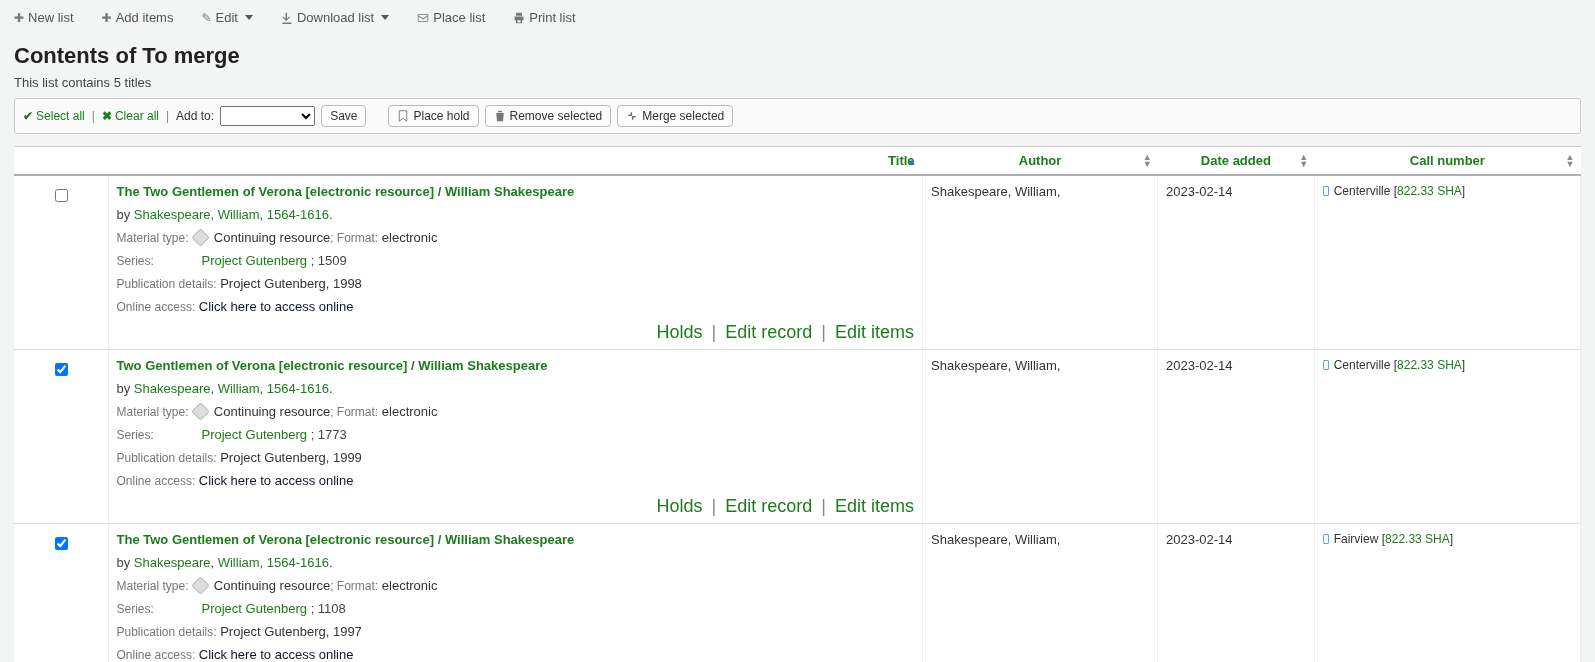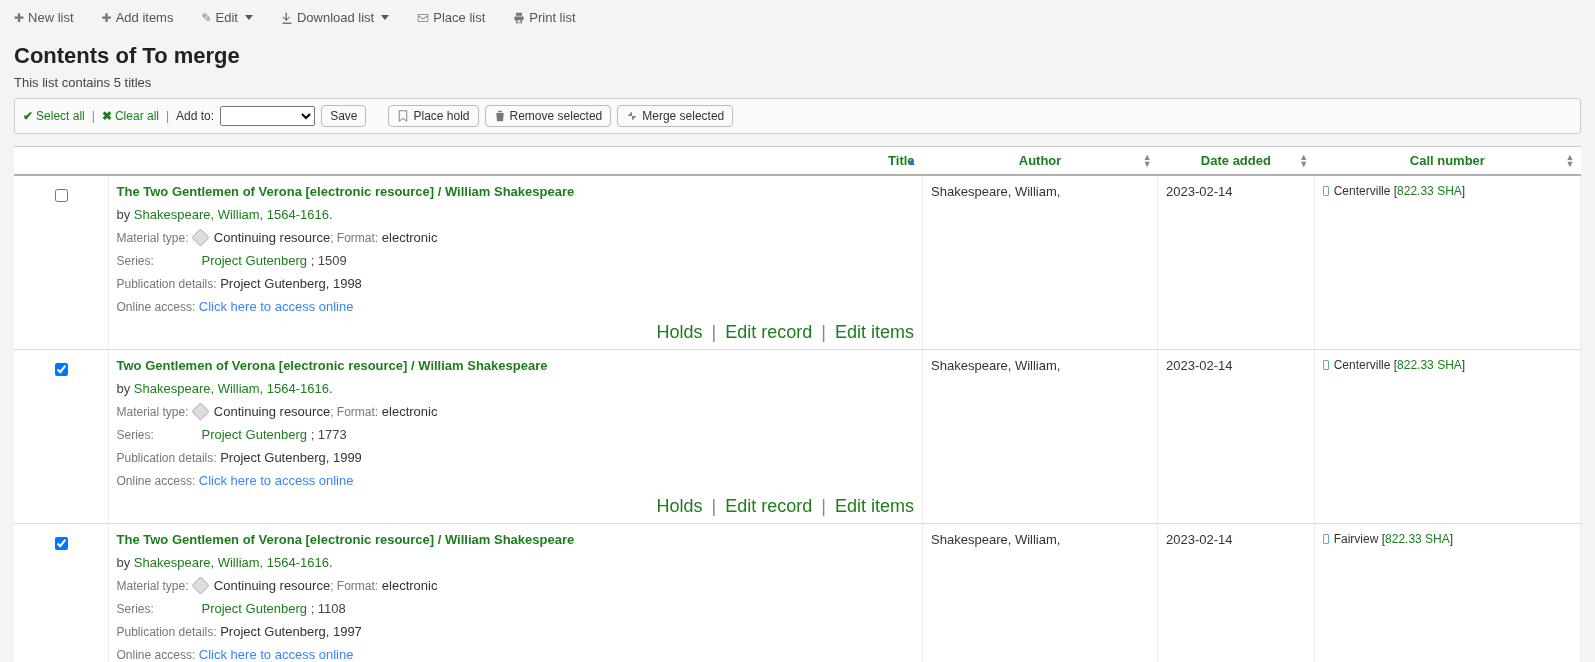--- a/index.html
+++ b/index.html
@@ -140,21 +140,21 @@
   .meta { margin-top: 8px; color: #444; }
   .meta .label { color: #777; font-size: 12px;}
   .meta .val { color: #333; }
   .meta .chip {
     display:inline-block; width:13px; height:13px;
     background:#ddd; border:1px solid #bbb; border-radius:2px;
     transform: rotate(45deg);
     vertical-align:-2px; margin:0 3px 0 2px;
   }
   .series-link { color:#1c7d1c; cursor:pointer;margin-left:44px;}
-  .online-link { color:#3b82f6; cursor:pointer;}
+  .online-link { color:#0f172a; cursor:pointer;}
   .row-actions {
     text-align: right;
     margin-top: 8px;
     font-size: 18px;
   }
   .row-actions a { color:#1c7d1c; cursor:pointer; }
   .row-actions .asep { color:#888; margin:0 4px;}
   .callnum-cell { font-size: 12px; }
   .callnum-cell .marker {
     display:inline-block; width:6px; height:10px;

